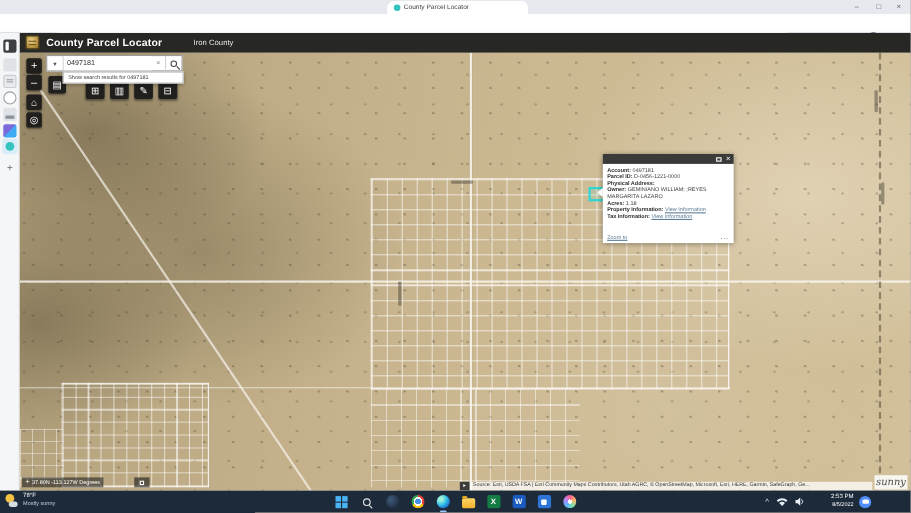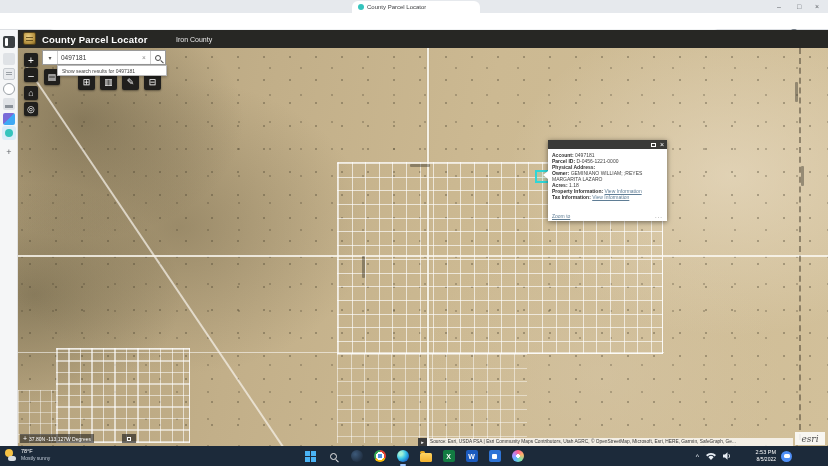--- a/index.html
+++ b/index.html
@@ -306,21 +306,21 @@
 
     <div class="coords">
       <span class="cross">+</span>
       <span>37.80N -113.127W Degrees</span>
     </div>
     <div class="coord-ext">
         <span></span>
       </div>
     <div class="attrib-collapse">▸</div>
     <div class="attrib">Source: Esri, USDA FSA | Esri Community Maps Contributors, Utah AGRC, © OpenStreetMap, Microsoft, Esri, HERE, Garmin, SafeGraph, Ge...</div>
-    <div class="esrilogo">esri</div>
+    <div class="esrilogo">sunny</div>
   </div>
 
   <div class="taskbar">
     <div class="weather">
       <div class="wicon">
         <span class="wsun"></span>
           <span class="wcloud"></span>
       </div>
       <div>
         <div class="wtemp">78°F</div>

